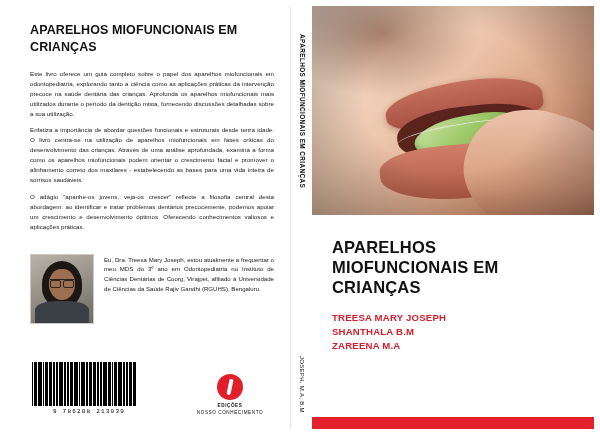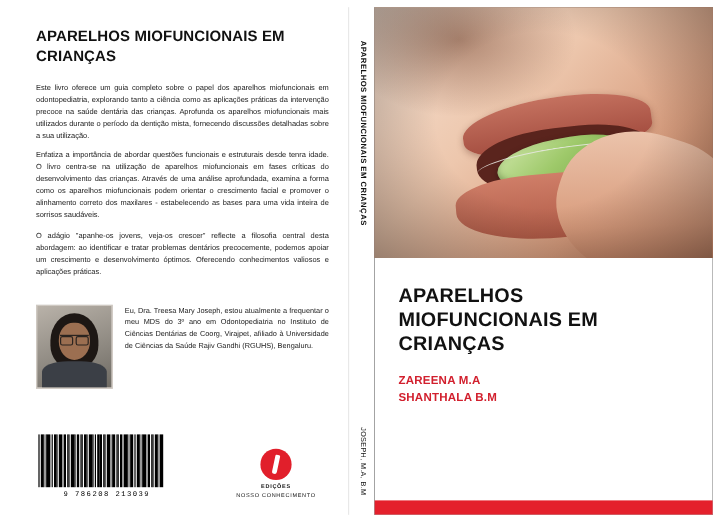--- a/index.html
+++ b/index.html
@@ -468,20 +468,21 @@
       <div class="ph-appliance"></div>
       <div class="ph-wire"></div>
       <div class="ph-lip-lower"></div>
       <div class="ph-hand"></div>
       <div class="ph-vignette"></div>
     </div>
 
     <div class="front-text">
       <div class="front-title">APARELHOS MIOFUNCIONAIS EM CRIANÇAS</div>
       <div class="front-authors">
+        <div>TREESA MARY JOSEPH</div>
+        <div>SHANTHALA B.M</div>
         <div>ZAREENA M.A</div>
-        <div>SHANTHALA B.M</div>
       </div>
       <div class="front-red-strip"></div>
     </div>
   </div>
 
 </div>
 
 </body></html>

